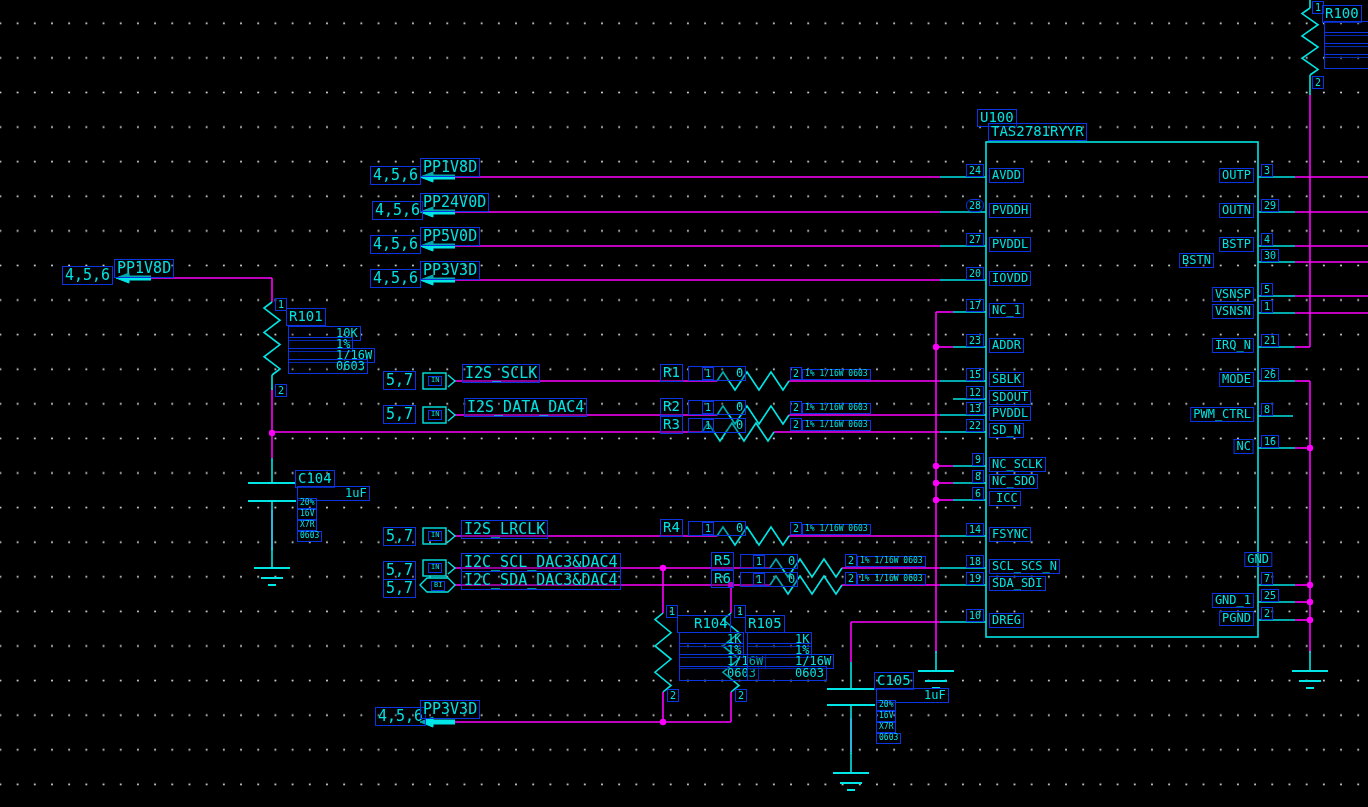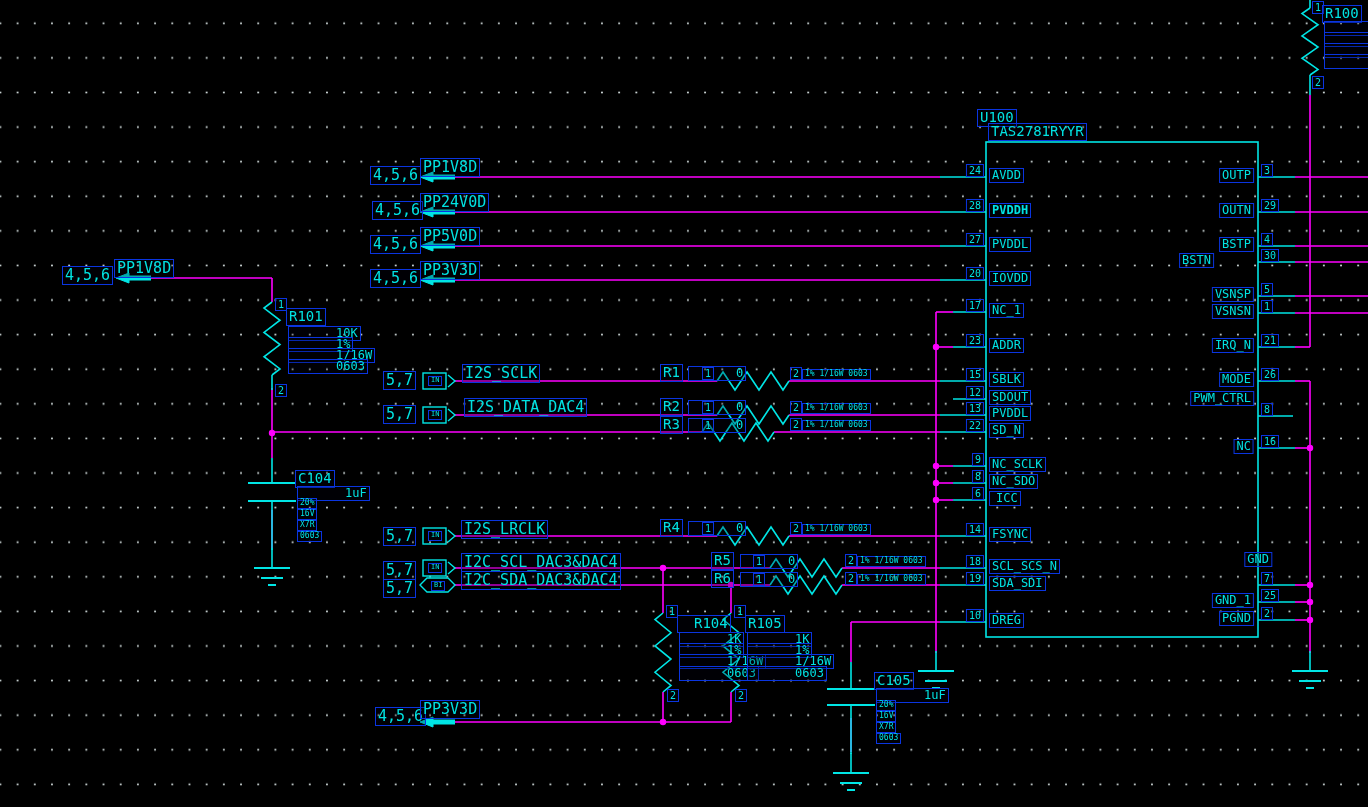--- a/index.html
+++ b/index.html
@@ -284,22 +284,22 @@
       <div class="lbl val" style="left: 747px; top: 666px;">0603</div>
       <div class="lbl num" style="left: 735px; top: 689px;">2</div>
       <div class="lbl ref" style="left: 874px; top: 672px;">C105</div>
       <div class="lbl val" style="left: 876px; top: 688px;">1uF</div>
       <div class="lbl sm" style="left: 876px; top: 700px;">20%</div>
       <div class="lbl sm" style="left: 876px; top: 711px;">16V</div>
       <div class="lbl sm" style="left: 876px; top: 722px;">X7R</div>
       <div class="lbl sm" style="left: 876px; top: 733px;">0603</div>
       <div class="lbl num ralign" style="left: 984px; top: 164px;">24</div>
       <div class="lbl pn" style="left: 989px; top: 168px;">AVDD</div>
-      <div class="lbl num ralign" style="left: 984px; top: 199px;">28</div>
-      <div class="lbl pn" style="left: 989px; top: 203px; font-weight: bold;">PVDDH</div>
+      <div class="lbl num ralign" style="left: 984px; top: 199px; border-radius: 6px;">28</div>
+      <div class="lbl pn" style="left: 989px; top: 203px;">PVDDH</div>
       <div class="lbl num ralign" style="left: 984px; top: 233px;">27</div>
       <div class="lbl pn" style="left: 989px; top: 237px;">PVDDL</div>
       <div class="lbl num ralign" style="left: 984px; top: 267px;">20</div>
       <div class="lbl pn" style="left: 989px; top: 271px;">IOVDD</div>
       <div class="lbl num ralign" style="left: 984px; top: 299px;">17</div>
       <div class="lbl pn" style="left: 989px; top: 303px;">NC_1</div>
       <div class="lbl num ralign" style="left: 984px; top: 334px;">23</div>
       <div class="lbl pn" style="left: 989px; top: 338px;">ADDR</div>
       <div class="lbl num ralign" style="left: 984px; top: 368px;">15</div>
       <div class="lbl pn" style="left: 989px; top: 372px;">SBLK</div>
@@ -333,21 +333,21 @@
       <div class="lbl pn ralign" style="left: 1214px; top: 253px;">BSTN</div>
       <div class="lbl num" style="left: 1261px; top: 283px;">5</div>
       <div class="lbl pn ralign" style="left: 1254px; top: 287px;">VSNSP</div>
       <div class="lbl num" style="left: 1261px; top: 300px;">1</div>
       <div class="lbl pn ralign" style="left: 1254px; top: 304px; text-align: center;">VSNSN</div>
       <div class="lbl num" style="left: 1261px; top: 334px;">21</div>
       <div class="lbl pn ralign" style="left: 1254px; top: 338px;">IRQ_N</div>
       <div class="lbl num" style="left: 1261px; top: 368px;">26</div>
       <div class="lbl pn ralign" style="left: 1254px; top: 372px;">MODE</div>
       <div class="lbl num" style="left: 1261px; top: 403px;">8</div>
-      <div class="lbl pn ralign" style="left: 1254px; top: 391px;">PWM_CTRL</div>
+      <div class="lbl pn ralign" style="left: 1254px; top: 407px;">PWM_CTRL</div>
       <div class="lbl num" style="left: 1261px; top: 435px;">16</div>
       <div class="lbl pn ralign" style="left: 1254px; top: 439px;">NC</div>
       <div class="lbl num" style="left: 1261px; top: 572px;">7</div>
       <div class="lbl pn ralign" style="left: 1254px; top: 552px; margin-left: 18px;">GND</div>
       <div class="lbl num" style="left: 1261px; top: 589px;">25</div>
       <div class="lbl pn ralign" style="left: 1254px; top: 593px;">GND_1</div>
       <div class="lbl num" style="left: 1261px; top: 607px;">2</div>
       <div class="lbl pn ralign" style="left: 1254px; top: 611px;">PGND</div>
     </div>
   <div class="lbl ref" style="left:977px;top:109px;">U100</div>

